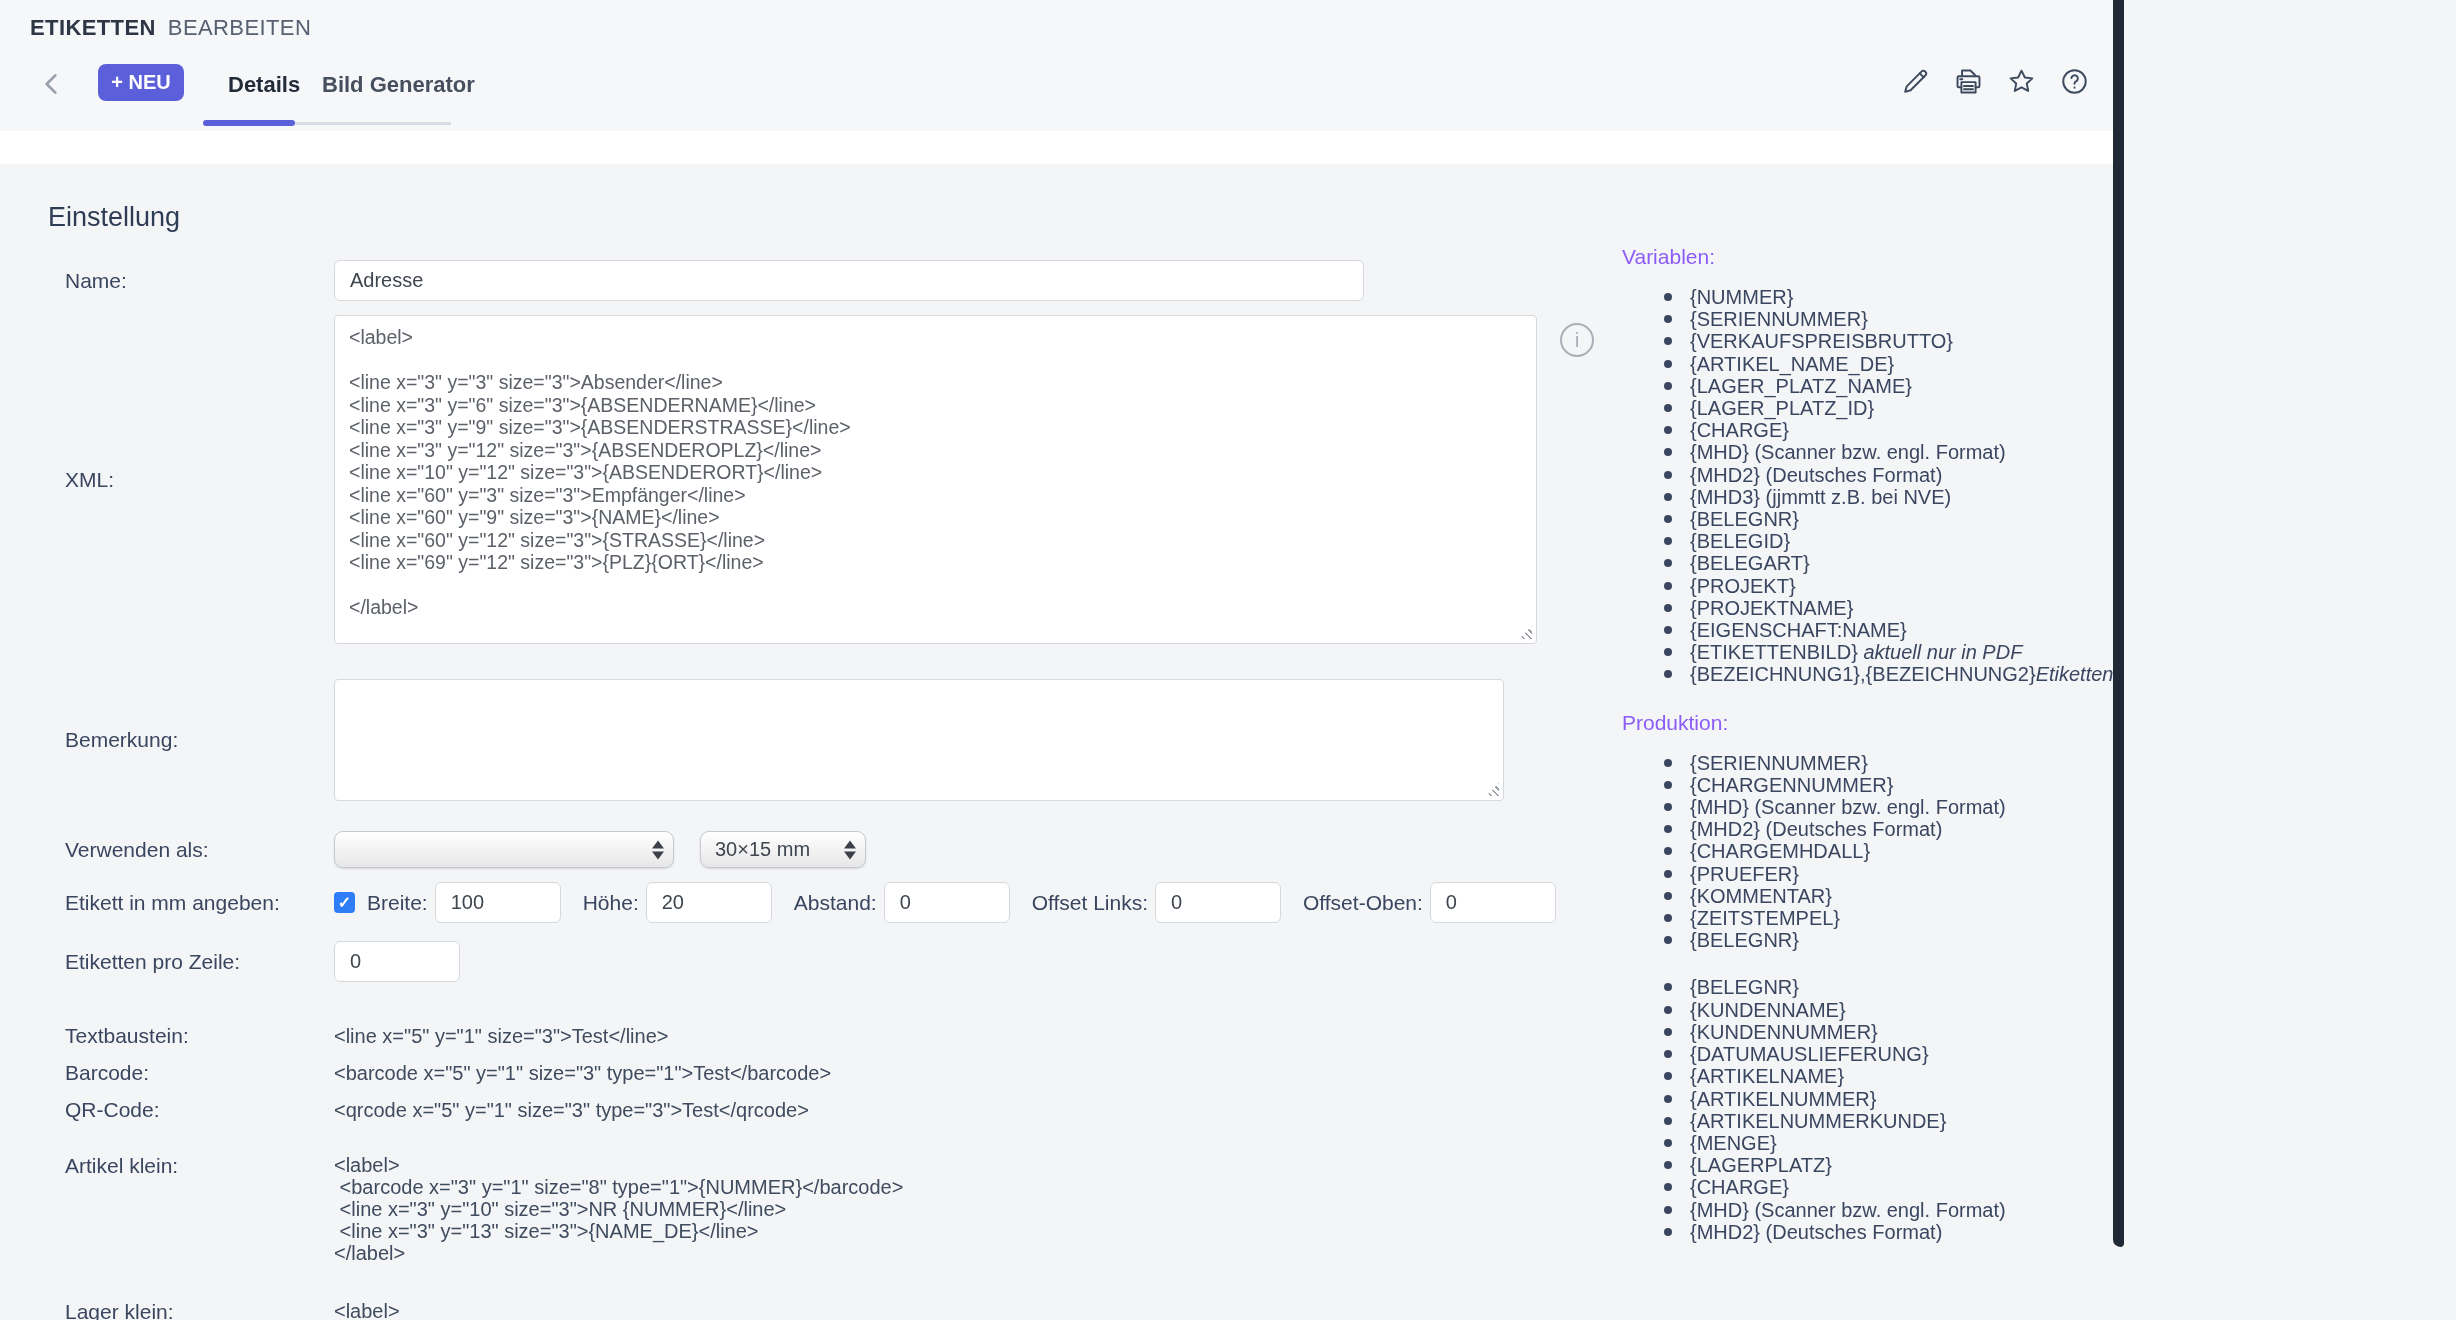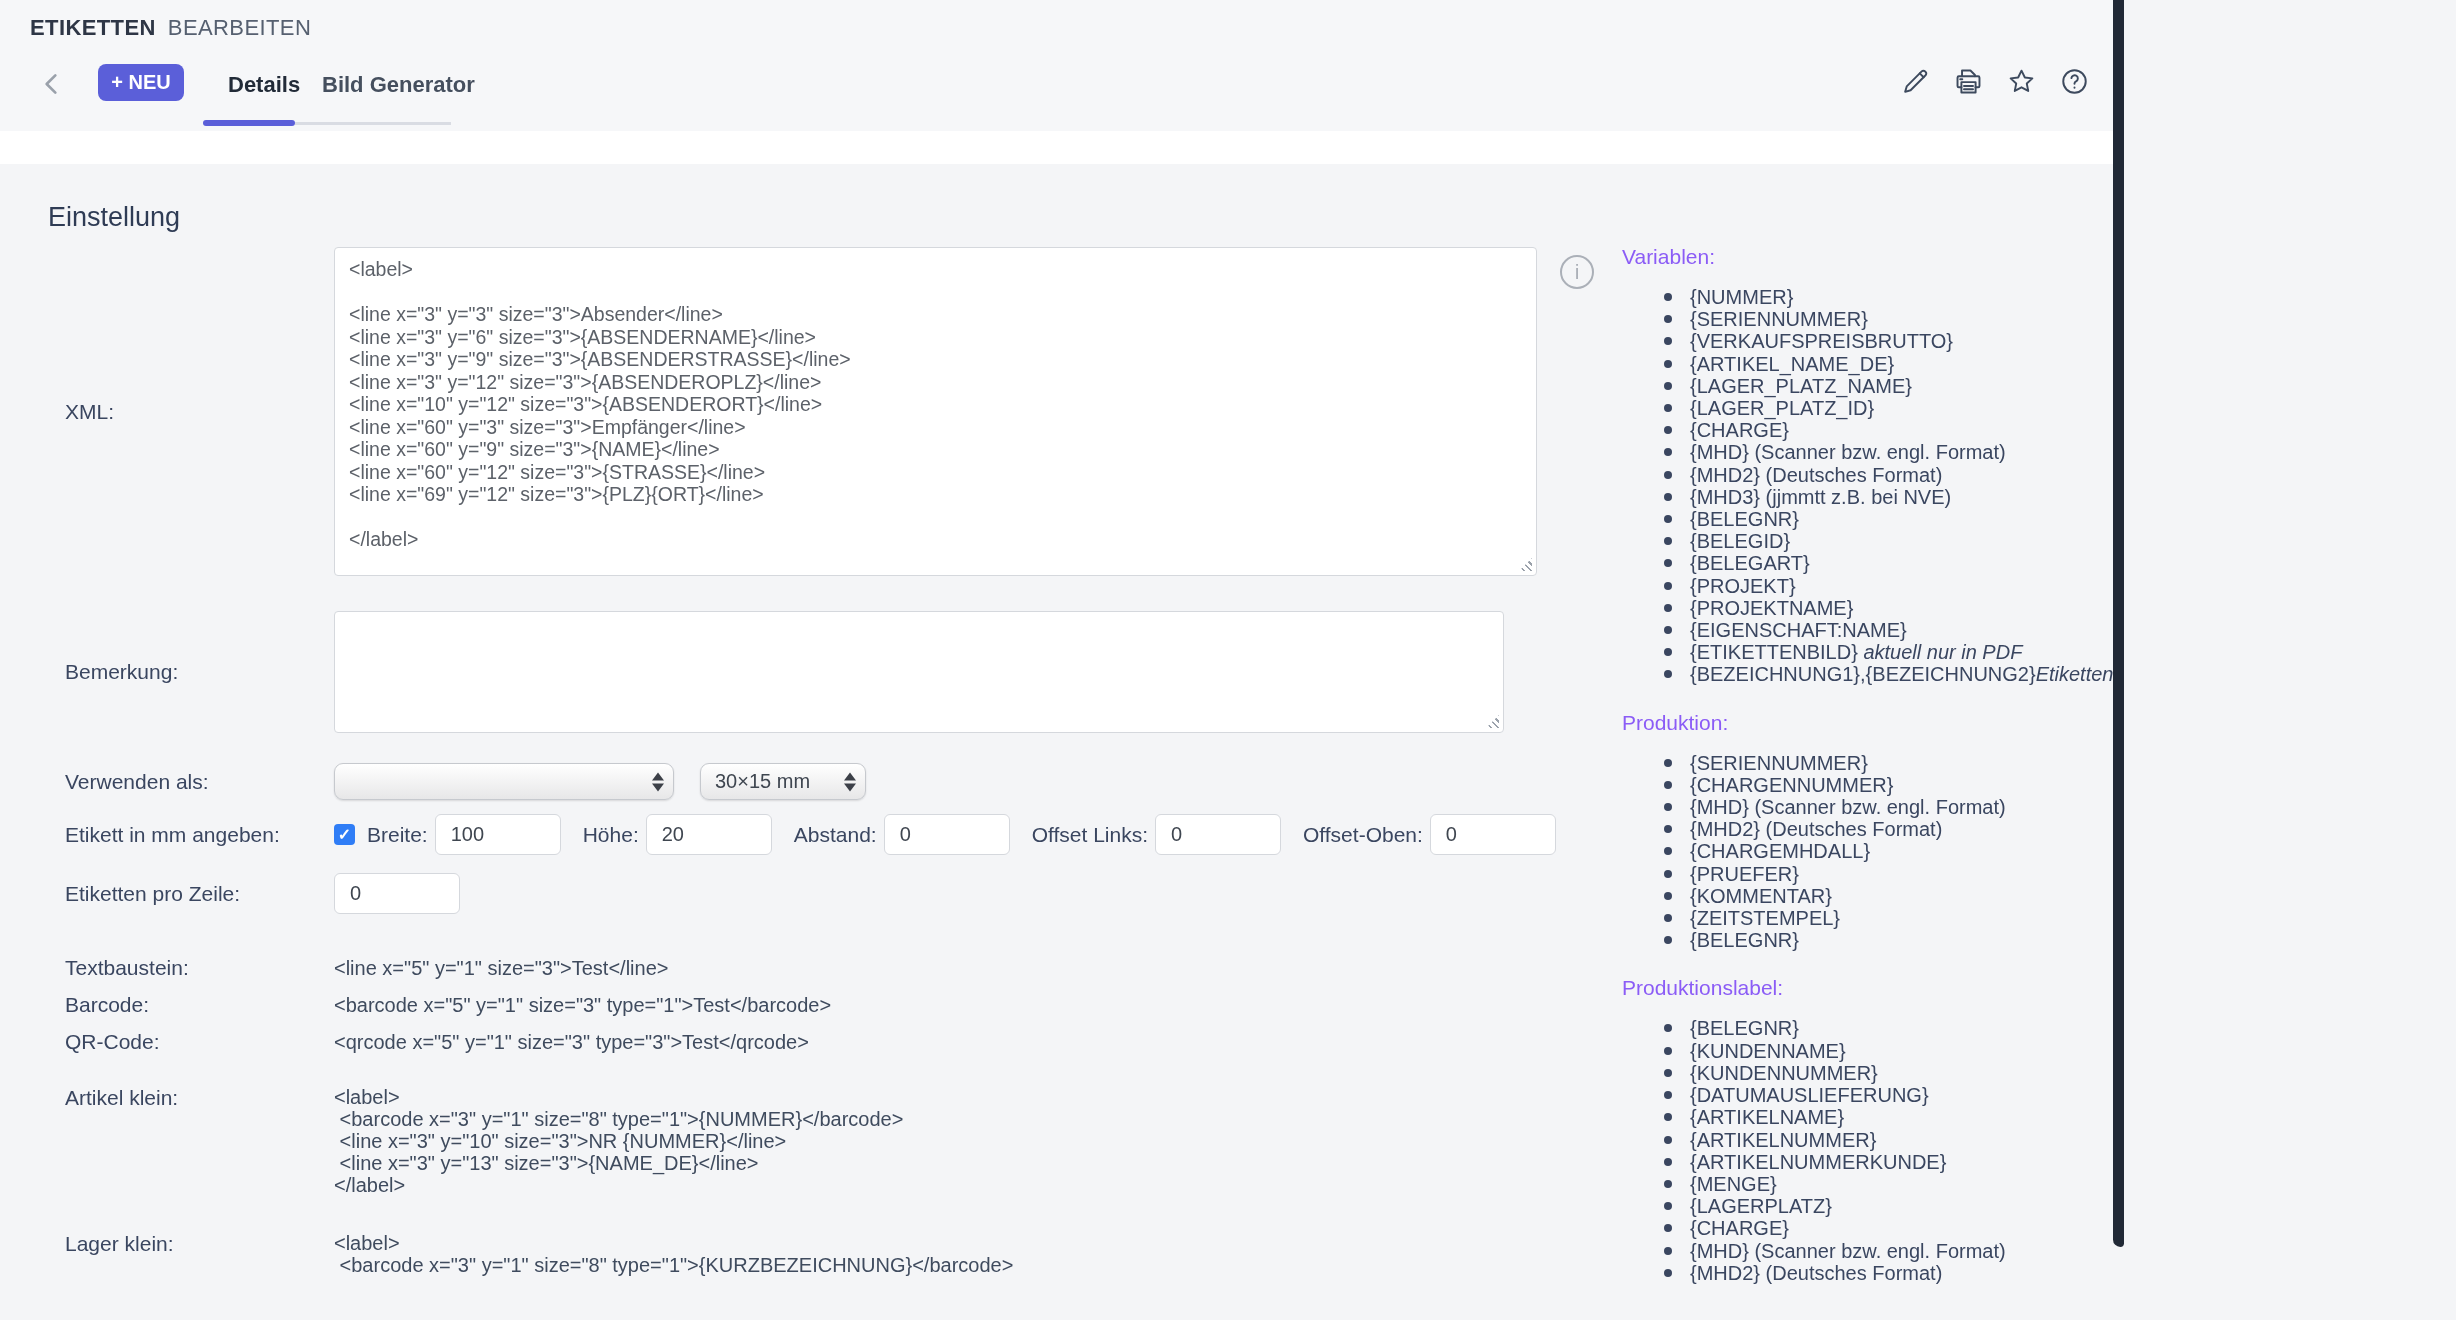--- a/index.html
+++ b/index.html
@@ -138,20 +138,24 @@
           </svg>
       </span>
     </div>
   </div>
 
   <div class="band"></div>
 
   <div class="content">
     <div class="section-title">Einstellung</div>
 
+    <div class="row mt-name">
+      <div class="lbl">Name:</div>
+      <input class="text-input name-input" type="text" value="Adresse" style="">
+    </div>
 
     <div class="row mt-xml">
       <div class="lbl">XML:</div>
       <div class="ta-wrap">
         <textarea class="xml-ta" spellcheck="false" style="">&lt;label&gt;
 
 &lt;line x="3" y="3" size="3"&gt;Absender&lt;/line&gt;
 &lt;line x="3" y="6" size="3"&gt;{ABSENDERNAME}&lt;/line&gt;
 &lt;line x="3" y="9" size="3"&gt;{ABSENDERSTRASSE}&lt;/line&gt;
 &lt;line x="3" y="12" size="3"&gt;{ABSENDEROPLZ}&lt;/line&gt;
@@ -273,21 +277,20 @@
         <li><span>{CHARGENNUMMER}</span></li>
         <li><span>{MHD} (Scanner bzw. engl. Format)</span></li>
         <li><span>{MHD2} (Deutsches Format)</span></li>
         <li><span>{CHARGEMHDALL}</span></li>
         <li><span>{PRUEFER}</span></li>
         <li><span>{KOMMENTAR}</span></li>
         <li><span>{ZEITSTEMPEL}</span></li>
         <li><span>{BELEGNR}</span></li>
       </ul>
 
-    <div class="sb-title">Produktionslabel:</div>
     <ul class="sb-list">
         <li><span>{BELEGNR}</span></li>
         <li><span>{KUNDENNAME}</span></li>
         <li><span>{KUNDENNUMMER}</span></li>
         <li><span>{DATUMAUSLIEFERUNG}</span></li>
         <li><span>{ARTIKELNAME}</span></li>
         <li><span>{ARTIKELNUMMER}</span></li>
         <li><span>{ARTIKELNUMMERKUNDE}</span></li>
         <li><span>{MENGE}</span></li>
         <li><span>{LAGERPLATZ}</span></li>

